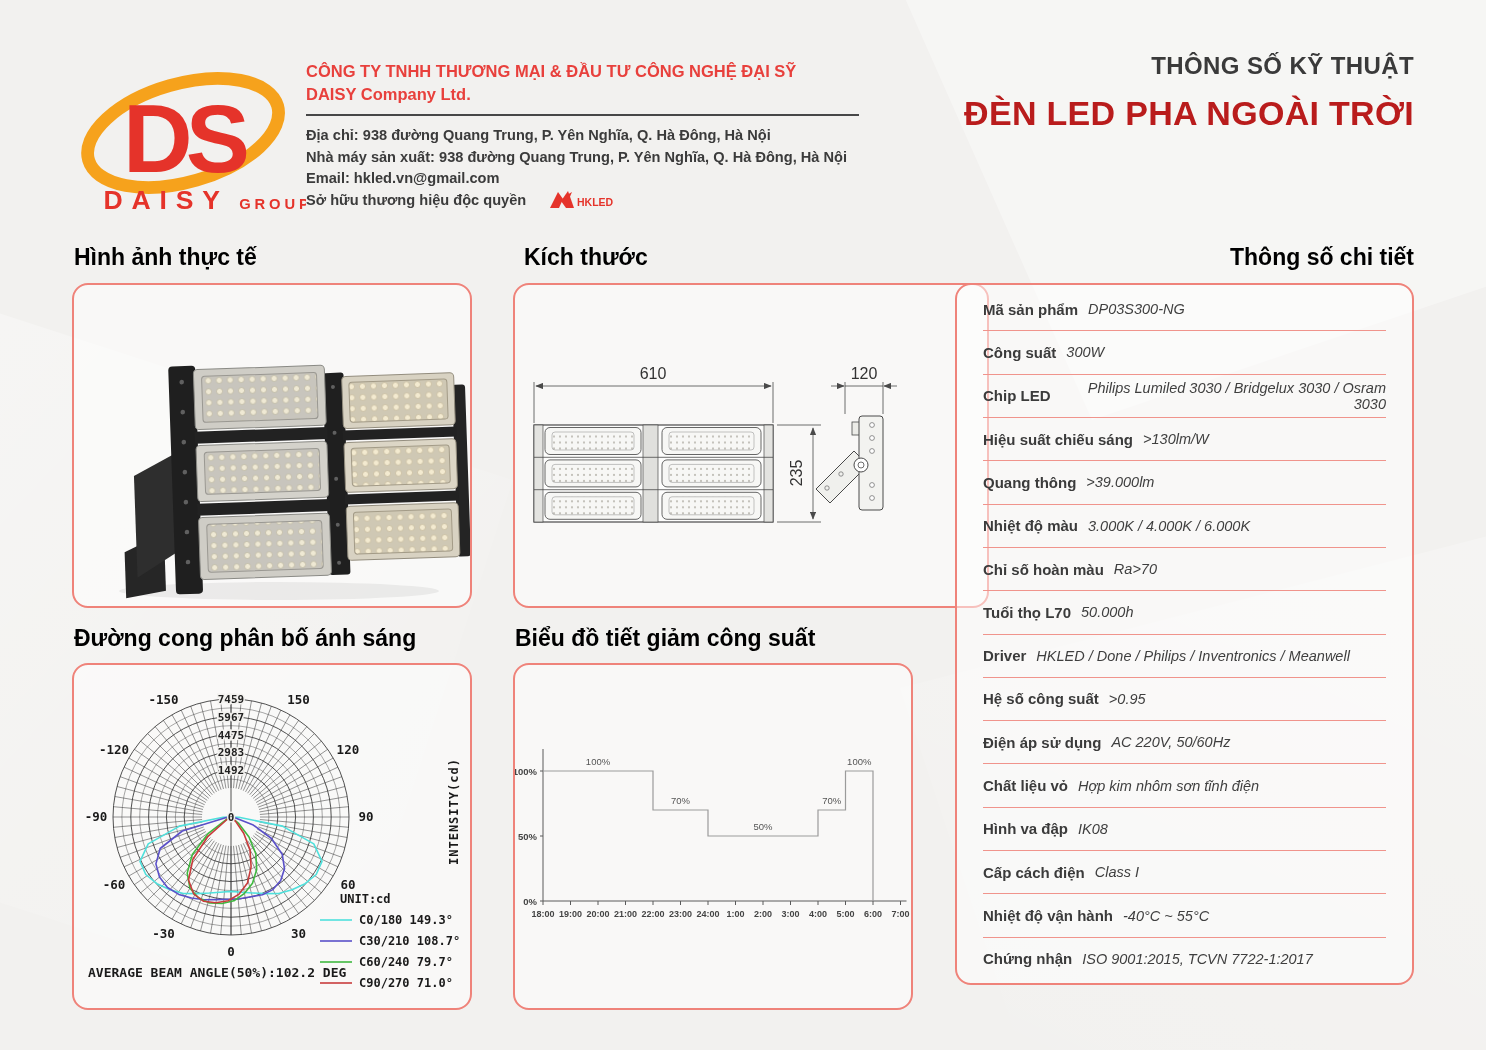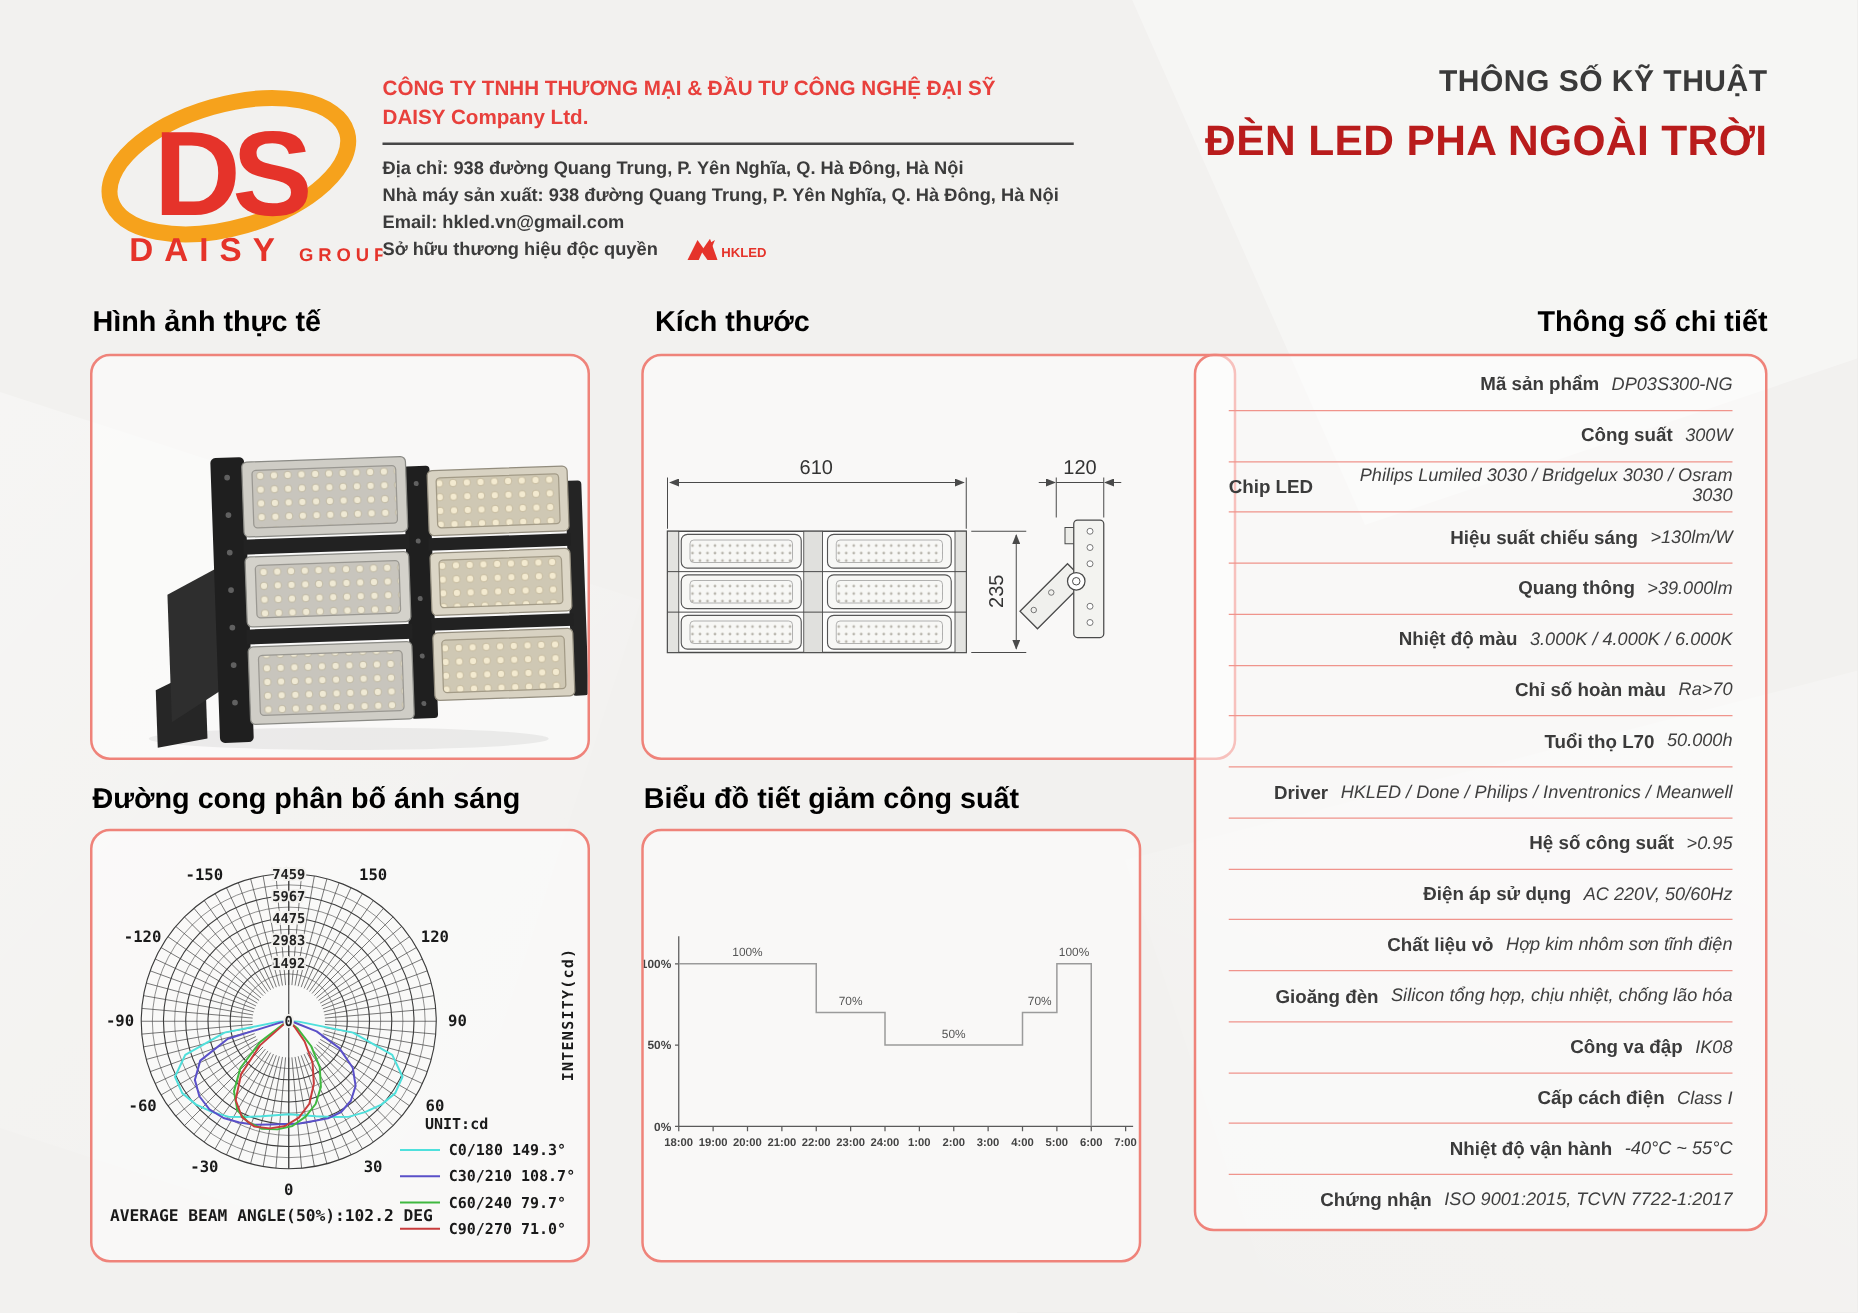--- a/index.html
+++ b/index.html
@@ -31,21 +31,21 @@
   #h-der{left:515px;top:625px;}
 
   
   .panel{position:absolute;border:2px solid #ef837a;border-radius:16px;background:rgba(255,255,255,.5);box-sizing:border-box;}
   #p-photo{left:72px;top:283px;width:400px;height:325px;}
   #p-dim{left:513px;top:283px;width:476px;height:325px;}
   #p-spec{left:955px;top:283px;width:459px;height:702px;padding:3px 26px;display:flex;flex-direction:column;}
   #p-dist{left:72px;top:663px;width:400px;height:347px;}
   #p-der{left:513px;top:663px;width:400px;height:347px;}
 
-  .spec-row{flex:1;display:flex;align-items:center;justify-content:flex-end;border-bottom:1.6px solid #f0948c;gap:10px;}
+  .spec-row{flex:1;display:flex;align-items:center;justify-content:flex-start;border-bottom:1.6px solid #f0948c;gap:10px;}
   .spec-row:last-child{border-bottom:none;}
   .spec-label{font-size:15px;font-weight:bold;color:#3b3b3b;white-space:nowrap;}
   .spec-value{font-size:14.5px;font-style:italic;color:#3f3f3f;text-align:right;}
   svg{display:block;}
 </style>
 </head>
 <body>
 
 <div id="canvas">
   <div class="wm" id="wm1"></div>
@@ -276,25 +276,21 @@
       </div>
       <div class="spec-row">
         <div class="spec-label">Điện áp sử dụng</div>
         <div class="spec-value">AC 220V, 50/60Hz</div>
       </div>
       <div class="spec-row">
         <div class="spec-label">Chất liệu vỏ</div>
         <div class="spec-value">Hợp kim nhôm sơn tĩnh điện</div>
       </div>
       <div class="spec-row">
-        <div class="spec-label">Gioăng đèn</div>
-        <div class="spec-value">Silicon tổng hợp, chịu nhiệt, chống lão hóa</div>
-      </div>
-      <div class="spec-row">
-        <div class="spec-label">Công va đập</div>
+        <div class="spec-label">Hình va đập</div>
         <div class="spec-value">IK08</div>
       </div>
       <div class="spec-row">
         <div class="spec-label">Cấp cách điện</div>
         <div class="spec-value">Class I</div>
       </div>
       <div class="spec-row">
         <div class="spec-label">Nhiệt độ vận hành</div>
         <div class="spec-value">-40°C ~ 55°C</div>
       </div>

